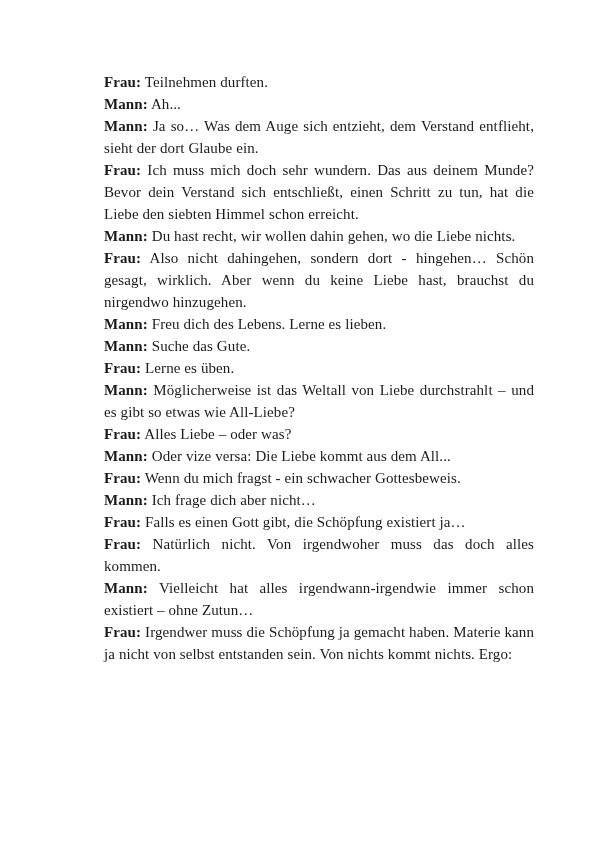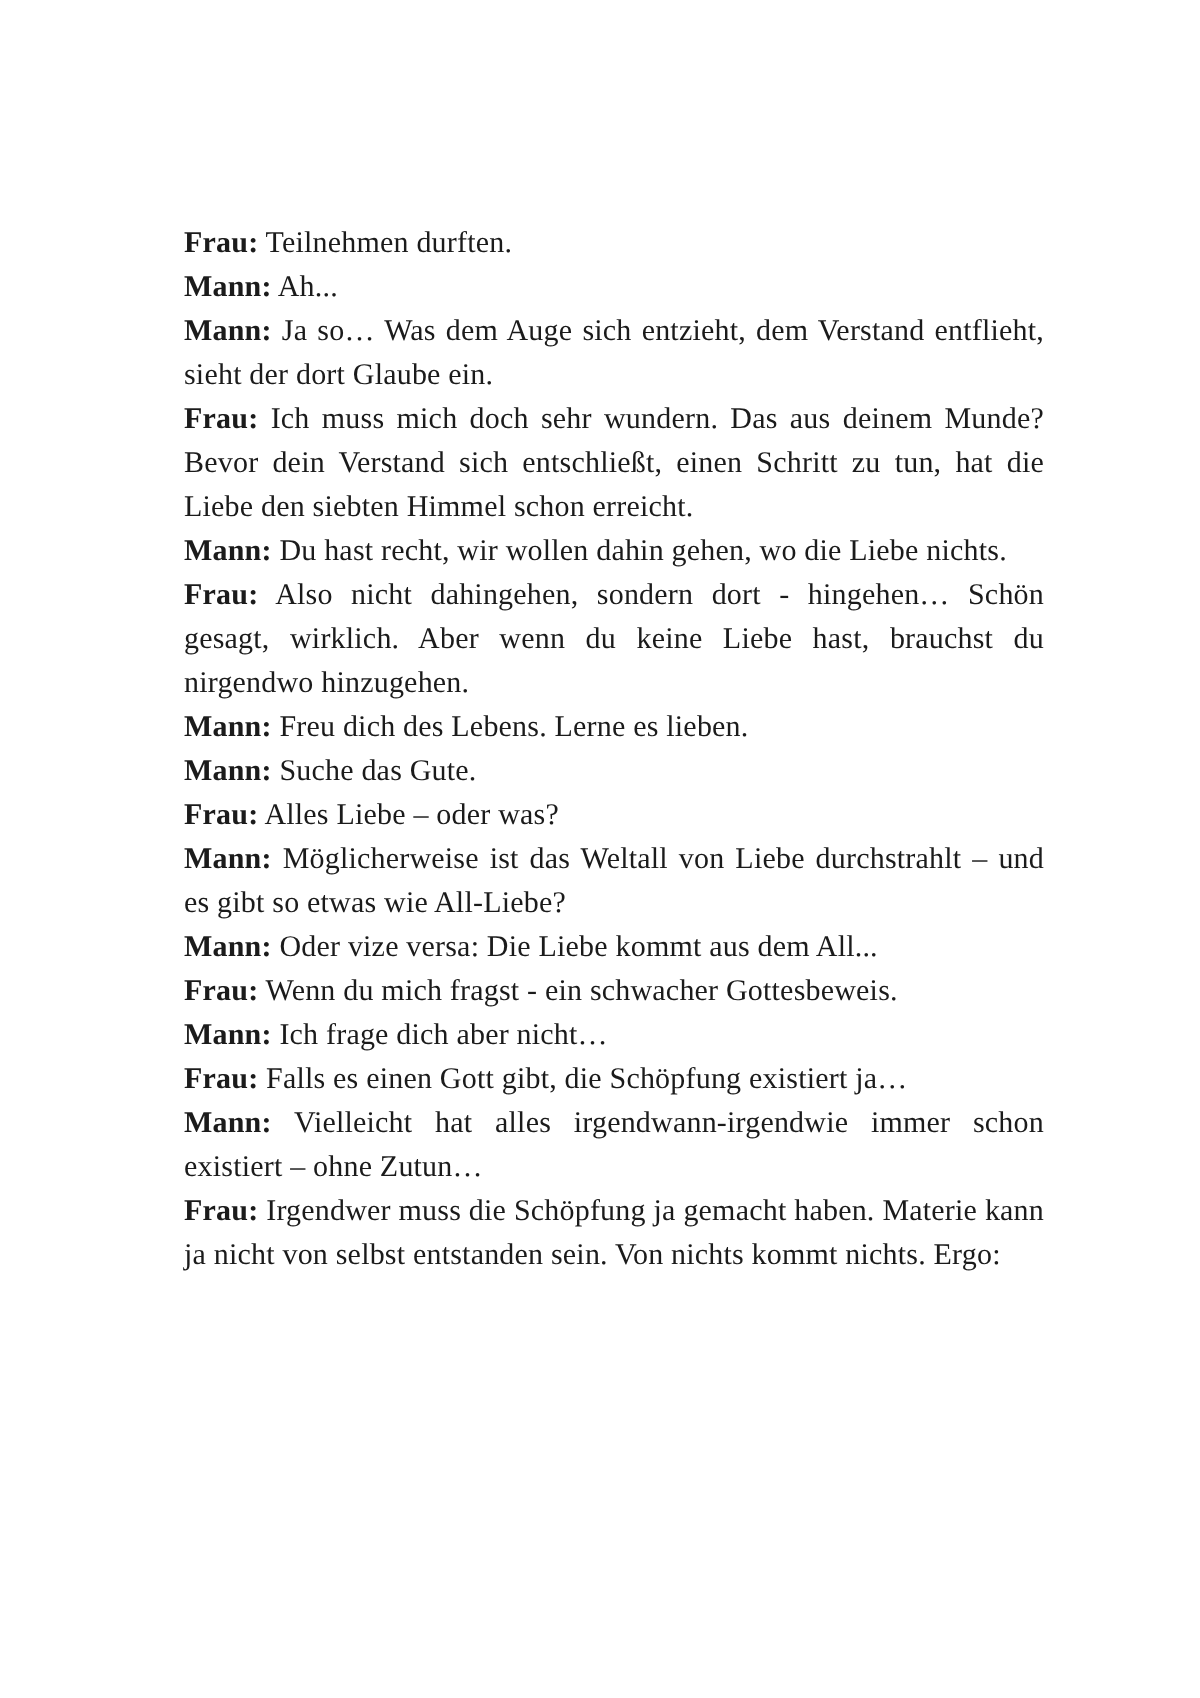--- a/index.html
+++ b/index.html
@@ -13,24 +13,23 @@
     overflow: hidden;
   }
   .page {
     position: relative;
     width: 600px;
     height: 849px;
     background: #ffffff;
   }
   .text-block {
     position: absolute;
-    left: 92px;
+    left: 104px;
     top: 71px;
     width: 430px;
-    margin-top: 40px;
   }
   p.dialogue-line {
     margin: 0;
     padding: 0;
     font-family: "Liberation Serif", serif;
     font-size: 15px;
     line-height: 22px;
     color: #1b1b1b;
     text-align: justify;
     letter-spacing: 0.1px;
@@ -55,32 +54,34 @@
 
   <p class="dialogue-line"><b class="speaker">Mann:</b> <span class="speech">Du hast recht, wir wollen dahin gehen, wo die Liebe nichts.</span></p>
 
   <p class="dialogue-line"><b class="speaker">Frau:</b> <span class="speech">Also nicht dahingehen, sondern dort - hingehen… Schön gesagt, wirklich. Aber wenn du keine Liebe hast, brauchst du nirgendwo hinzugehen.</span></p>
 
   <p class="dialogue-line"><b class="speaker">Mann:</b> <span class="speech">Freu dich des Lebens. Lerne es lieben.</span></p>
 
 
   <p class="dialogue-line"><b class="speaker">Mann:</b> <span class="speech">Suche das Gute.</span></p>
 
+  <p class="dialogue-line"><b class="speaker">Frau:</b> <span class="speech">Lerne es üben.</span></p>
+
+  <p class="dialogue-line"><b class="speaker">Mann:</b> <span class="speech">Möglicherweise ist das Weltall von Liebe durchstrahlt – und es gibt so etwas wie All-Liebe?</span></p>
 
   <p class="dialogue-line"><b class="speaker">Frau:</b> <span class="speech">Alles Liebe – oder was?</span></p>
-
-  <p class="dialogue-line"><b class="speaker">Mann:</b> <span class="speech">Möglicherweise ist das Weltall von Liebe durchstrahlt – und es gibt so etwas wie All-Liebe?</span></p>
 
   <p class="dialogue-line"><b class="speaker">Mann:</b> <span class="speech">Oder vize versa: Die Liebe kommt aus dem All...</span></p>
 
   <p class="dialogue-line"><b class="speaker">Frau:</b> <span class="speech">Wenn du mich fragst - ein schwacher Gottesbeweis.</span></p>
 
   <p class="dialogue-line"><b class="speaker">Mann:</b> <span class="speech">Ich frage dich aber nicht…</span></p>
 
   <p class="dialogue-line"><b class="speaker">Frau:</b> <span class="speech">Falls es einen Gott gibt, die Schöpfung existiert ja…</span></p>
 
 
+  <p class="dialogue-line"><b class="speaker">Frau:</b> <span class="speech">Natürlich nicht. Von irgendwoher muss das doch alles kommen.</span></p>
 
   <p class="dialogue-line"><b class="speaker">Mann:</b> <span class="speech">Vielleicht hat alles irgendwann-irgendwie immer schon existiert – ohne Zutun…</span></p>
 
   <p class="dialogue-line"><b class="speaker">Frau:</b> <span class="speech">Irgendwer muss die Schöpfung ja gemacht haben. Materie kann ja nicht von selbst entstanden sein. Von nichts kommt nichts. Ergo:</span></p>
 </div>
 </div>
 
 </body></html>

